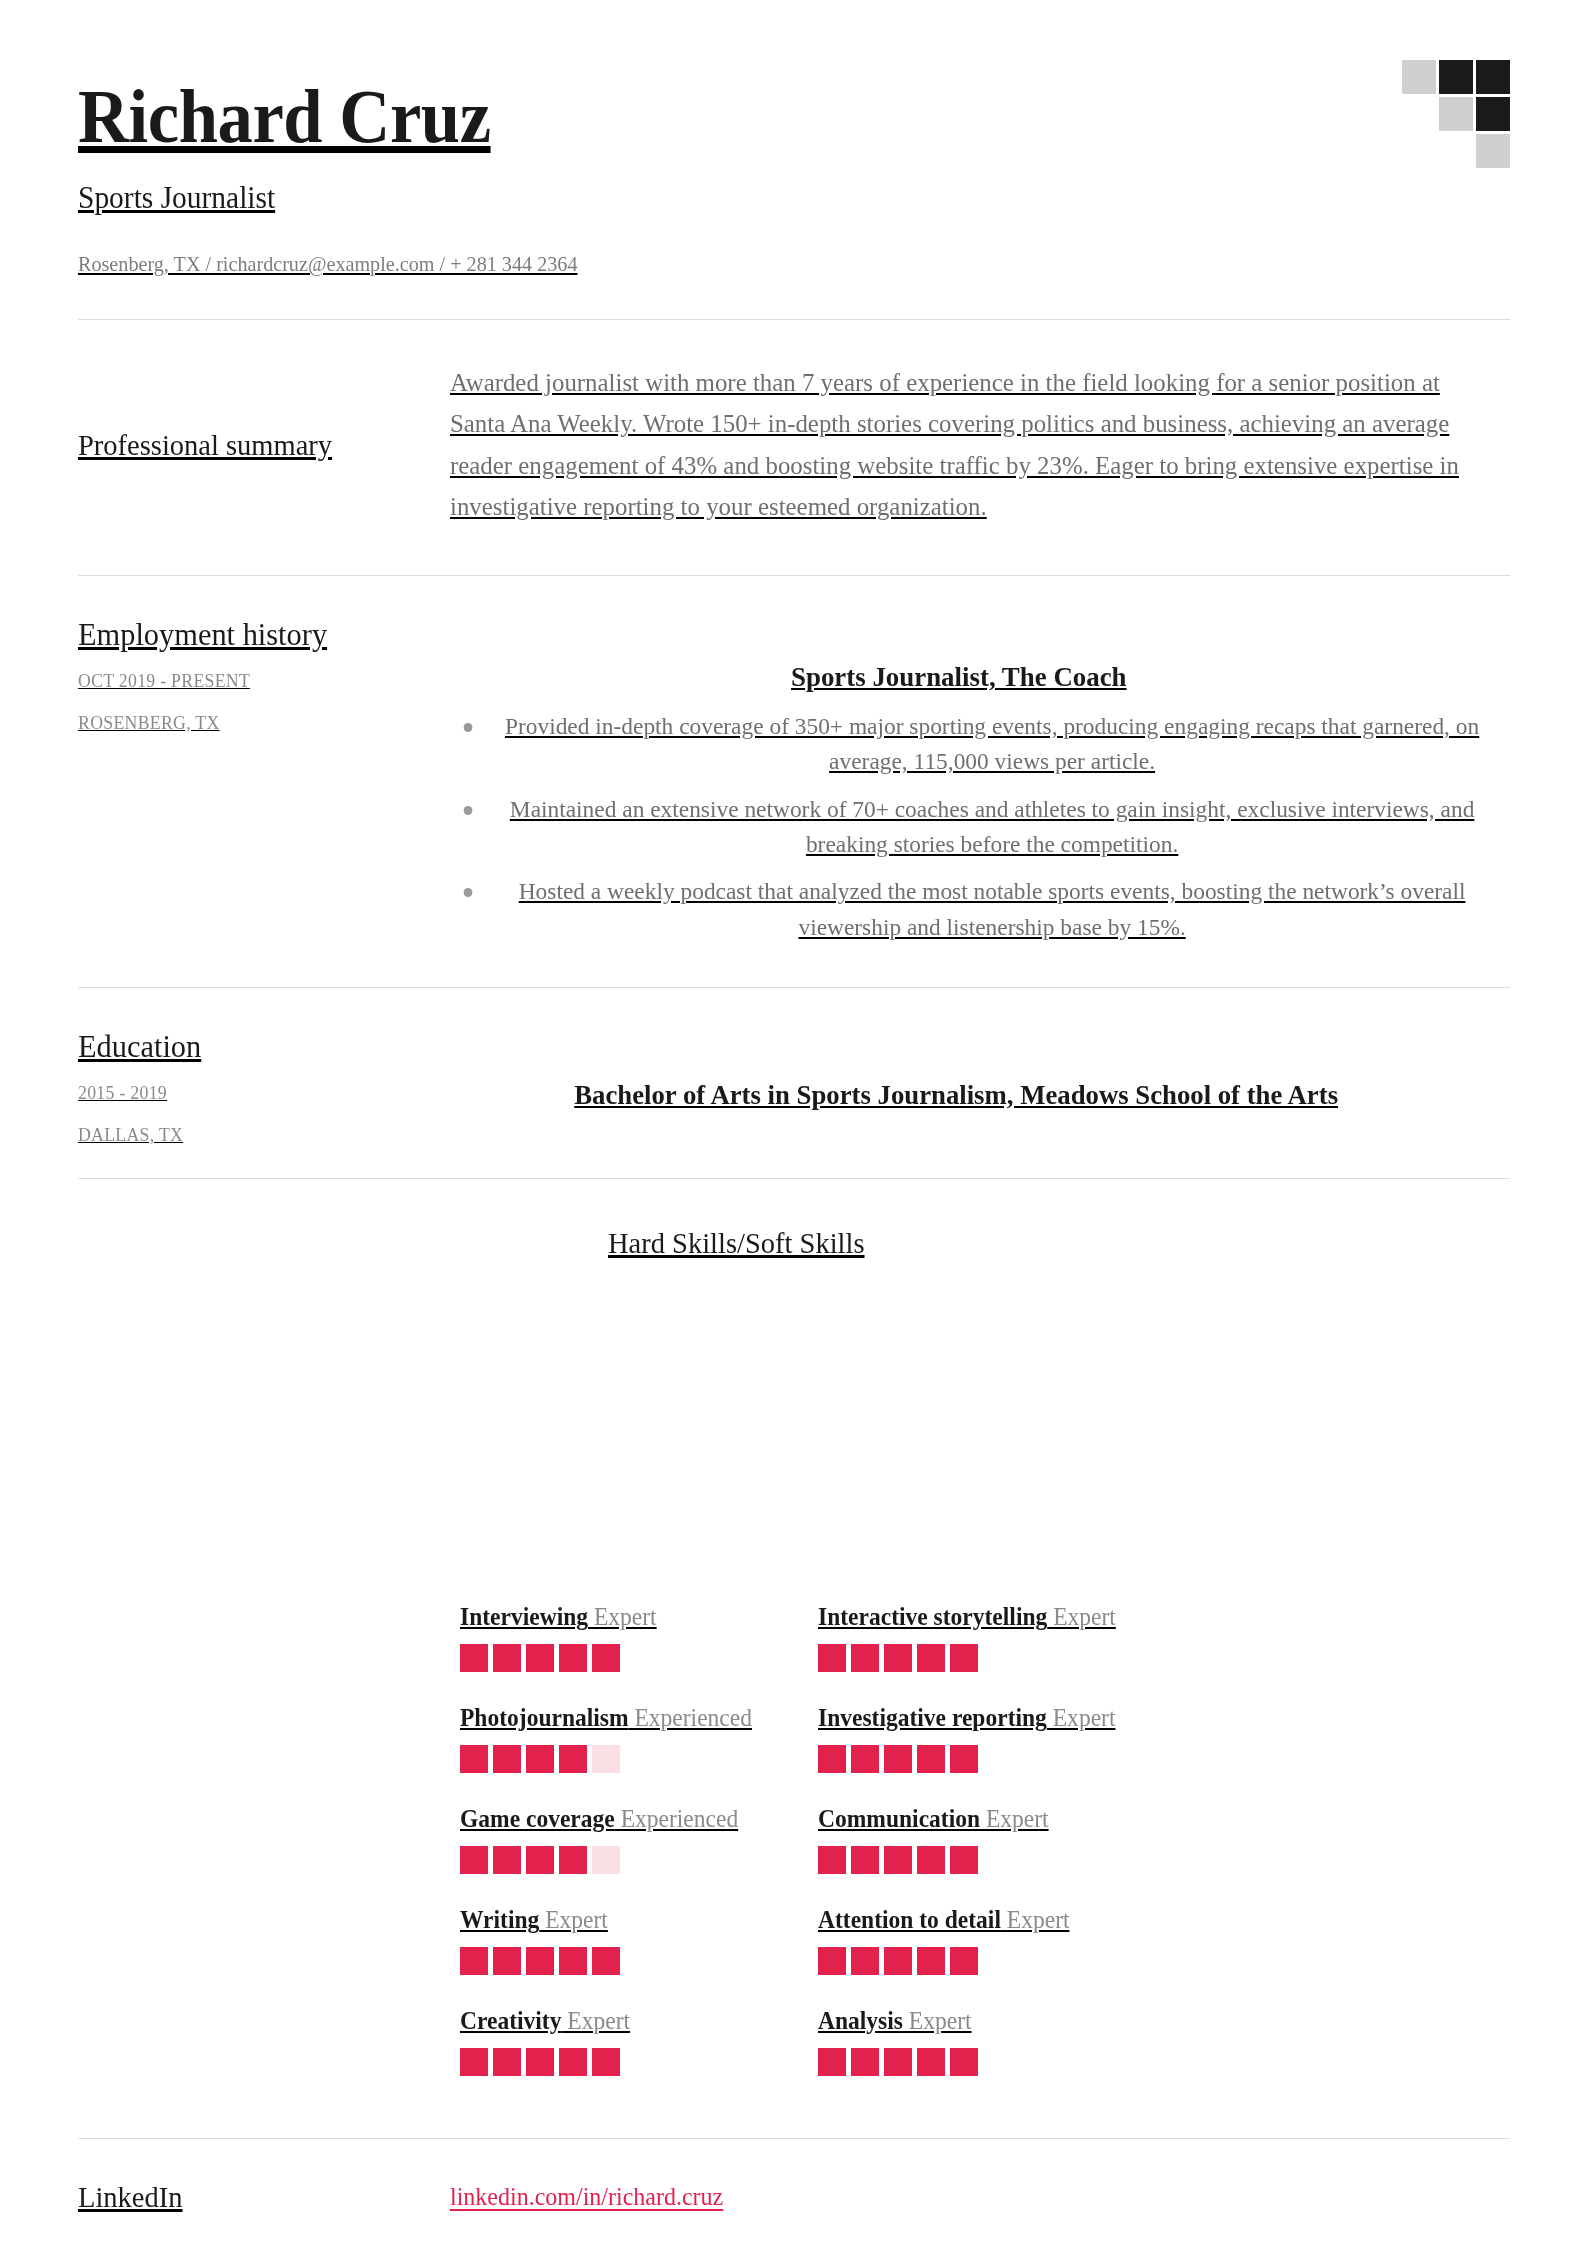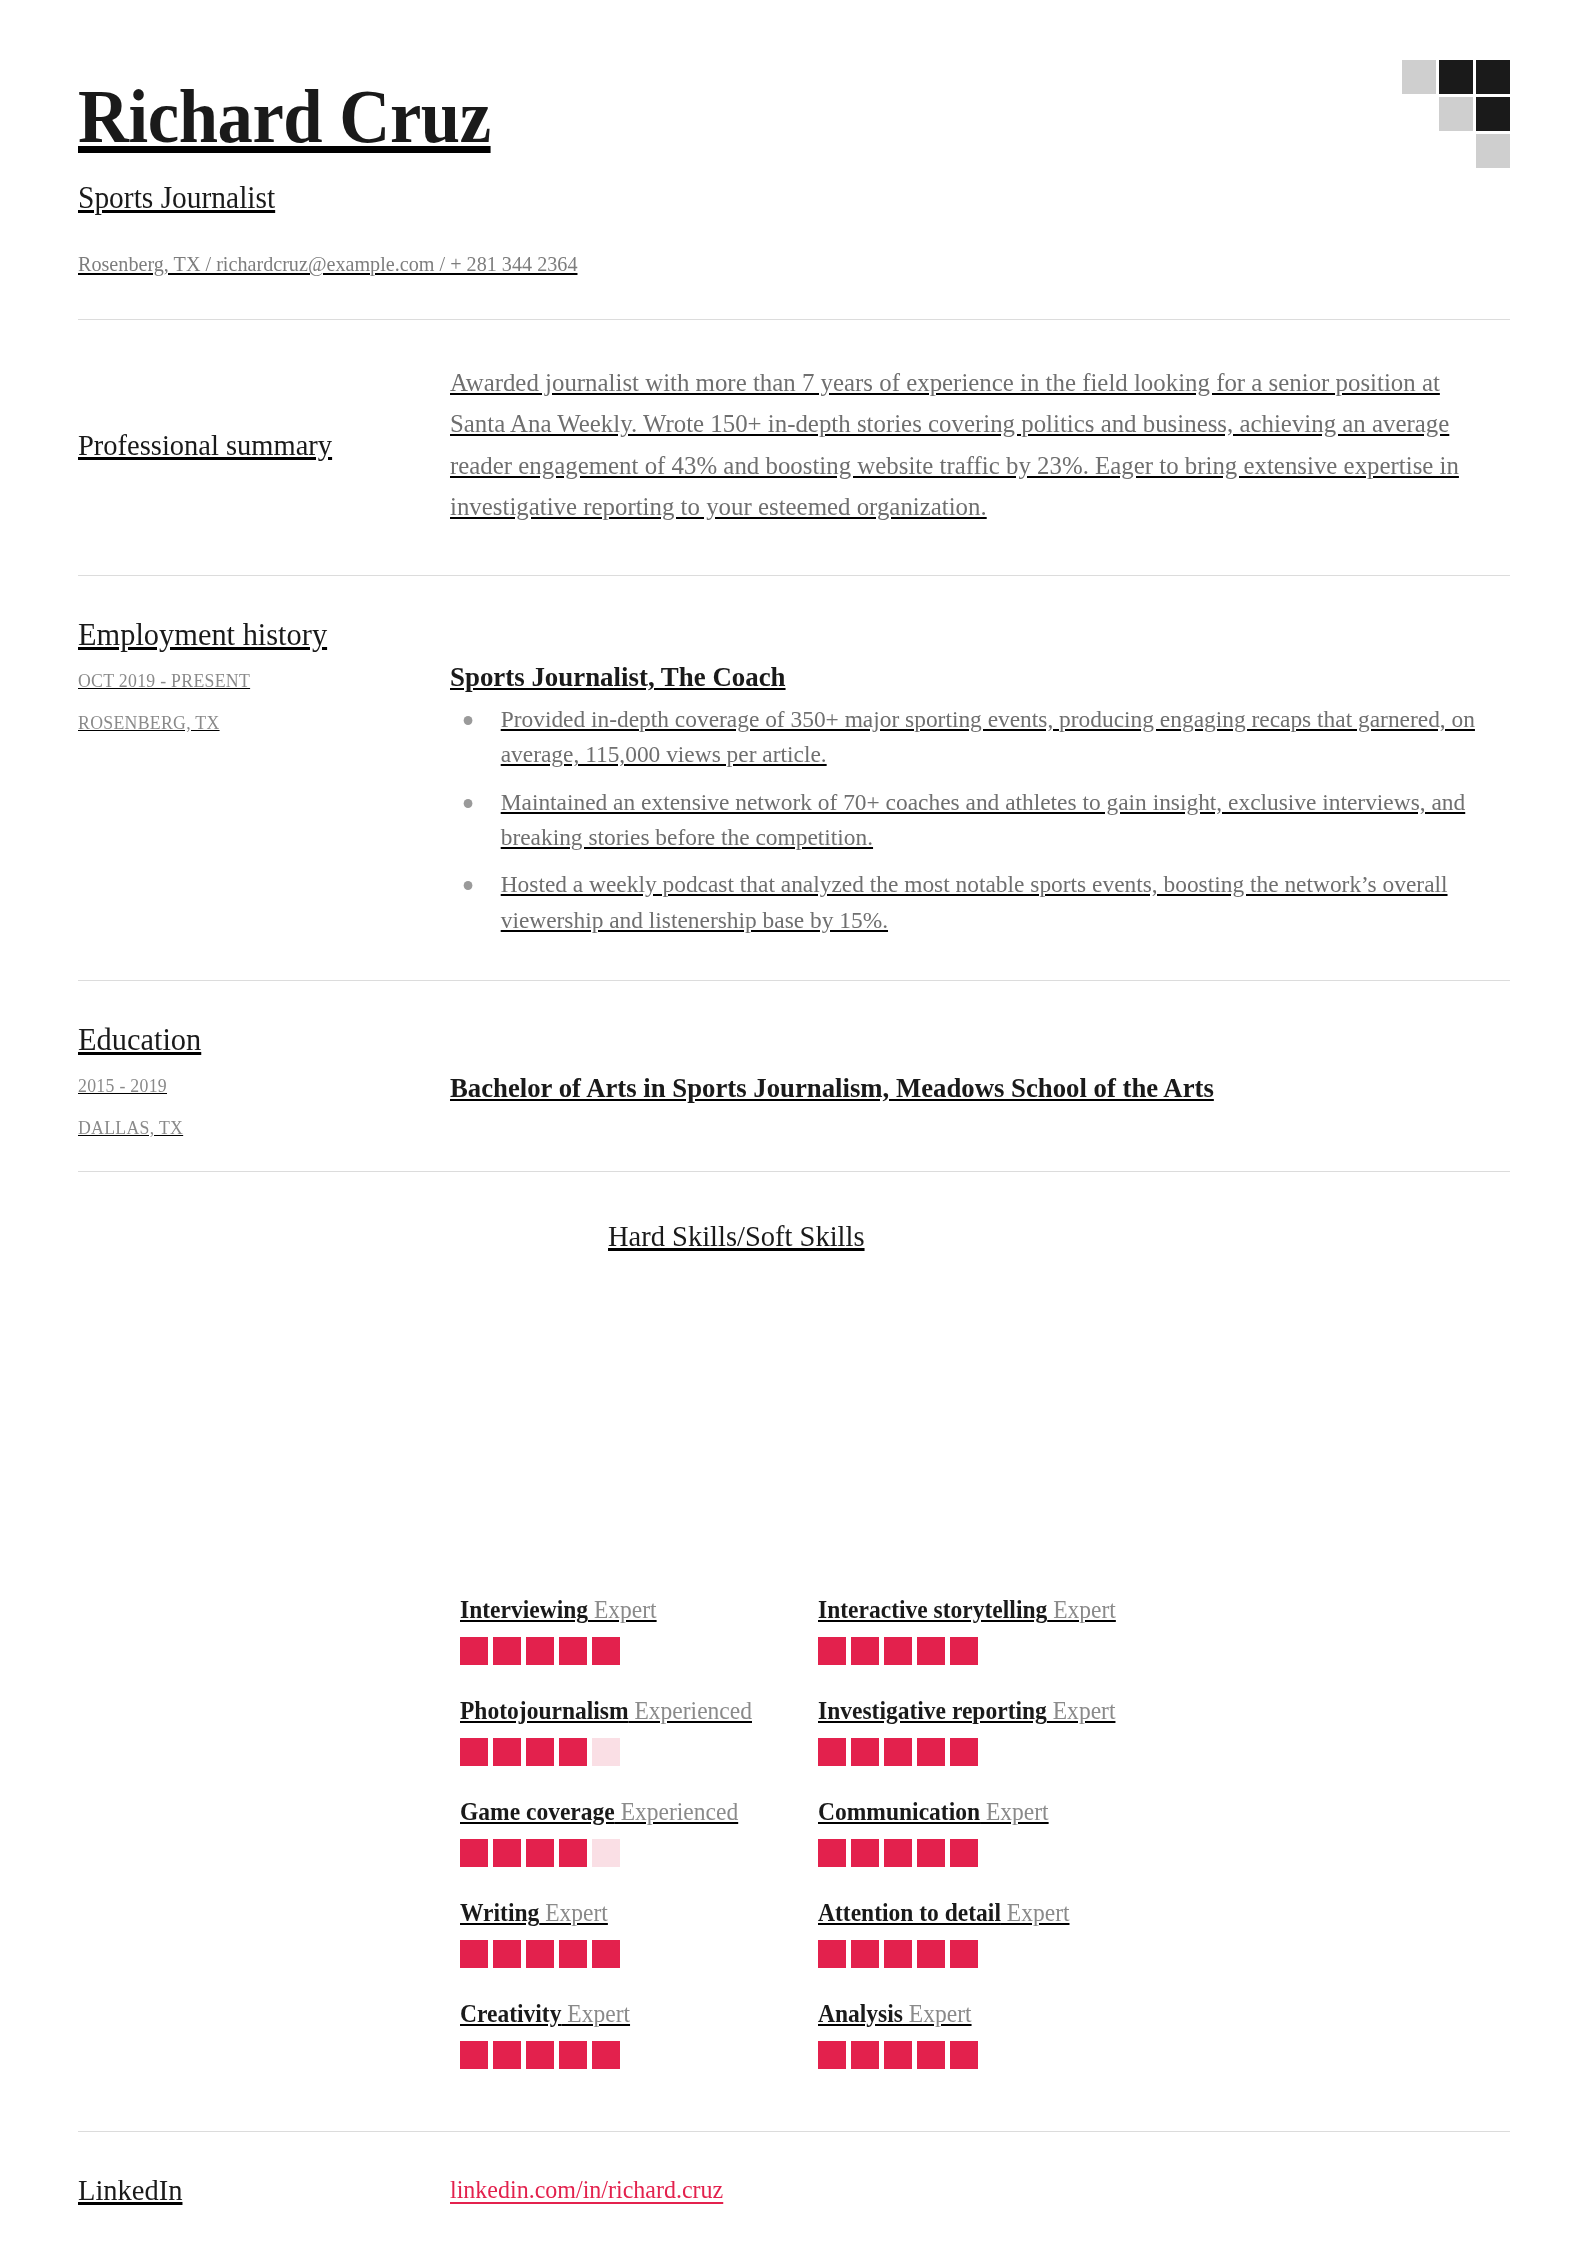--- a/index.html
+++ b/index.html
@@ -130,32 +130,32 @@
   .entry-date, .entry-loc {
     font-size: 18.5px;
     letter-spacing: 0.3px;
     color: #8a8a8a;
     text-transform: uppercase;
     transform: scaleX(0.96);
     transform-origin: left top;
   }
   .entry-loc { margin-top: 21px; }
 
-  .entry-main { flex: 1; min-width: 0; }
+  .entry-main { flex: 1; min-width: 0; text-align: center; }
   .entry-title {
     font-size: 28px;
     font-weight: 700;
     color: #1a1a1a;
     transform: scaleX(0.96);
     transform-origin: left top;
   }
 
   .bullets {
     list-style: none;
-    margin-top: 9px;
+    margin-top: 16px;
   }
   .bullets li {
     position: relative;
     padding-left: 52px;
     font-size: 24px;
     line-height: 1.47;
     color: #6f6f6f;
     margin-bottom: 12px;
     transform: scaleX(0.975);
     transform-origin: left top;

